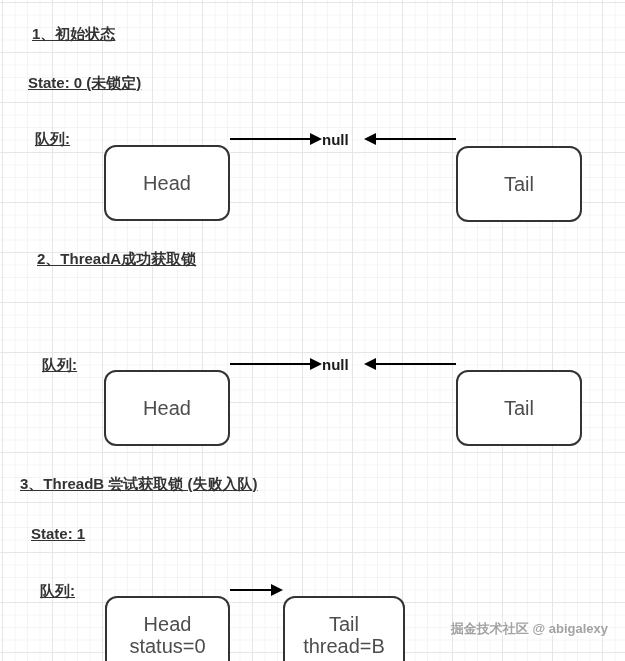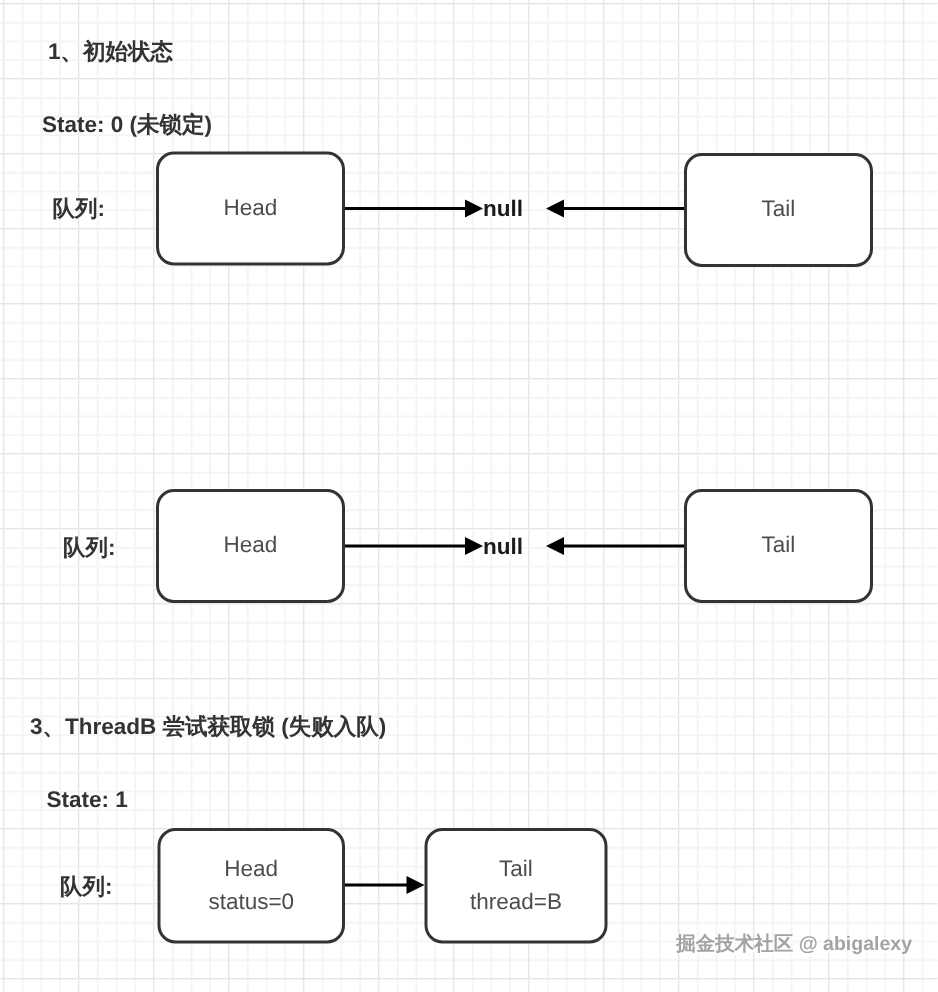--- a/index.html
+++ b/index.html
@@ -19,35 +19,37 @@
       linear-gradient(90deg, #f4f4f4 1px, transparent 1px);
     background-size: 50px 50px, 50px 50px, 12.5px 12.5px, 12.5px 12.5px;
     background-position: 2px 2px;
   }
   .abs { position: absolute; }
   .sec-title, .state-line, .queue-label {
     font-size: 15px;
     font-weight: bold;
     color: #333333;
     white-space: nowrap;
+    text-decoration: underline;
   }
   .node {
     position: absolute;
     box-sizing: border-box;
     background: #ffffff;
     border: 2px solid #333333;
     border-radius: 12px;
     display: flex;
     flex-direction: column;
     align-items: center;
     justify-content: center;
     color: #4d4d4d;
-    font-size: 15px;
+    font-size: 20px;
     line-height: 22px;
     text-align: left;
+    margin-top: 44px;
   }
   .null-label {
     font-size: 15px;
     font-weight: bold;
     color: #1a1a1a;
     text-align: left;
     white-space: nowrap;
   }
   .arrow {
     position: absolute;
@@ -85,20 +87,21 @@
   <div class="node" style="left:104px; top:101px; width:126px; height:76px">
     <span>Head</span>
   </div>
   <div class="arrow right" style="left:230px; top:138px; width:81px"></div>
   <div class="abs null-label" style="left:322px; top:131px; width:40px">null</div>
   <div class="arrow left" style="left:375px; top:138px; width:81px"></div>
   <div class="node" style="left:456px; top:102px; width:126px; height:76px">
     <span>Tail</span>
   </div>
 
+  <div class="abs sec-title" style="left:37px; top:250px">2、ThreadA成功获取锁</div>
   <div class="abs queue-label" style="left:42px; top:356px">队列:</div>
 
   <div class="node" style="left:104px; top:326px; width:126px; height:76px">
     <span>Head</span>
   </div>
   <div class="arrow right" style="left:230px; top:363px; width:81px"></div>
   <div class="abs null-label" style="left:322px; top:356px; width:40px">null</div>
   <div class="arrow left" style="left:375px; top:363px; width:81px"></div>
   <div class="node" style="left:456px; top:326px; width:126px; height:76px">
     <span>Tail</span>

